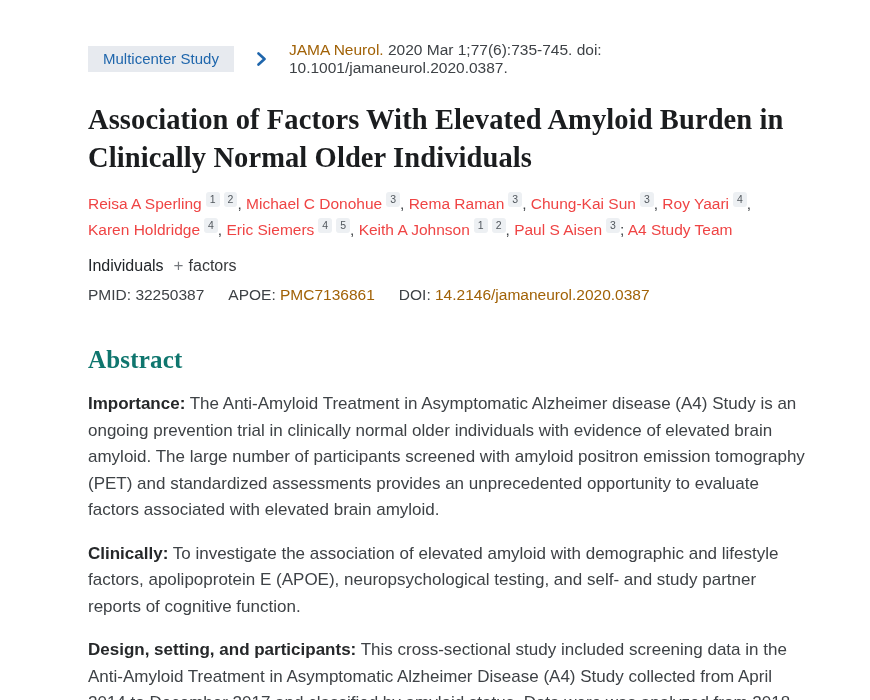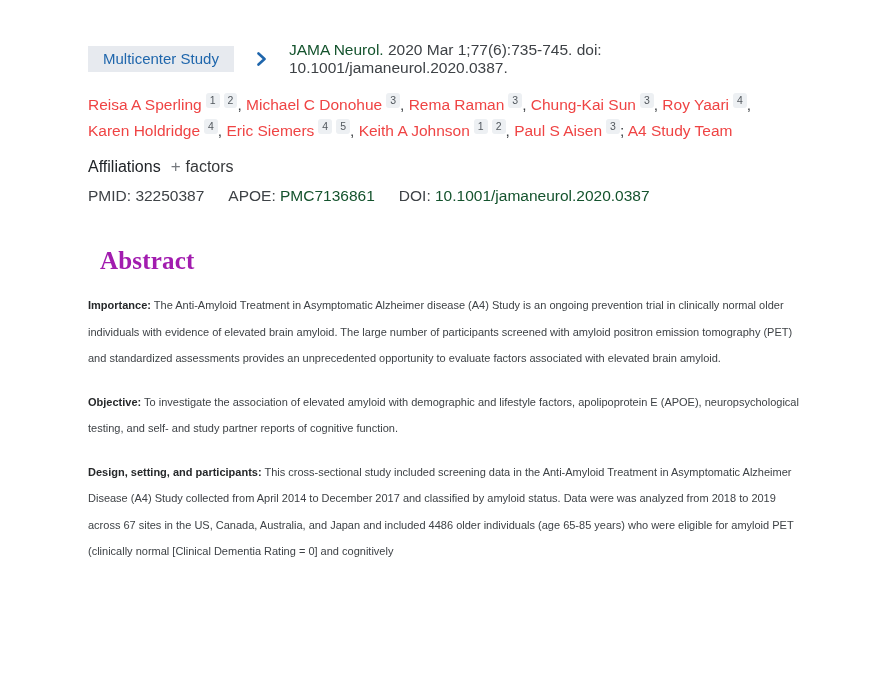--- a/index.html
+++ b/index.html
@@ -17,21 +17,21 @@
   .badge {
     background: #e7eaef;
     color: #1f66ac;
     font-size: 15px;
     padding: 4px 15px 5px;
     cursor: pointer;
     white-space: nowrap;
   }
   .chev { display: inline-flex; align-items: center; }
   .cite-text { font-size: 15.5px; color: #3e4246; }
-  a, .link { color: #14532d; text-decoration: none; cursor: pointer; }
+  a, .link { color: #a16207; text-decoration: none; cursor: pointer; }
 
   
   h1.title {
     font-family: "Liberation Serif", serif;
     font-size: 28.5px;
     line-height: 1.32;
     font-weight: 700;
     color: #1b1d1f;
     margin: 24px 0 0;
     max-width: 724px;
@@ -72,26 +72,26 @@
 
   
   .ids-row { margin-top: 10px; font-size: 15.5px; color: #3e4246; }
   .id-group { margin-right: 24px; }
 
   
   h2.abstract-h {
     font-family: "Liberation Serif", serif;
     font-size: 25px;
     font-weight: 700;
-    color: #a21caf;
-    margin: 42px 12px 0;
+    color: #0f766e;
+    margin: 42px 0 0;
     letter-spacing: 0.2px;
   }
   .abstract p {
-    font-size: 11px;
+    font-size: 17px;
     line-height: 26.5px;
     color: #3e4246;
     margin: 17px 0 0;
     max-width: 722px;
   }
   .abstract p b { color: #26282a; }
 </style>
 </head>
 <body>
 
@@ -100,35 +100,36 @@
   <div class="cite-row">
     <span class="badge">Multicenter Study</span>
     <span class="chev">
       <svg width="11" height="14" viewBox="0 0 11 14">
           <path d="M2.5 1.5 L8.5 7 L2.5 12.5" fill="none" stroke="#1f66ac" stroke-width="2.6" stroke-linecap="round" stroke-linejoin="round"></path>
         </svg>
     </span>
     <span class="cite-text"><a>JAMA Neurol.</a><span> 2020 Mar 1;77(6):735-745. doi: 10.1001/jamaneurol.2020.0387.</span></span>
   </div>
 
+  <h1 class="title">Association of Factors With Elevated Amyloid Burden in Clinically Normal Older Individuals</h1>
 
   <div class="authors"><a class="author-link">Reisa A Sperling</a><sup class="aff-sup">1</sup><sup class="aff-sup">2</sup><span class="sep">, </span><a class="author-link">Michael C Donohue</a><sup class="aff-sup">3</sup><span class="sep">, </span><a class="author-link">Rema Raman</a><sup class="aff-sup">3</sup><span class="sep">, </span><a class="author-link">Chung-Kai Sun</a><sup class="aff-sup">3</sup><span class="sep">, </span><a class="author-link">Roy Yaari</a><sup class="aff-sup">4</sup><span class="sep">, </span><a class="author-link">Karen Holdridge</a><sup class="aff-sup">4</sup><span class="sep">, </span><a class="author-link">Eric Siemers</a><sup class="aff-sup">4</sup><sup class="aff-sup">5</sup><span class="sep">, </span><a class="author-link">Keith A Johnson</a><sup class="aff-sup">1</sup><sup class="aff-sup">2</sup><span class="sep">, </span><a class="author-link">Paul S Aisen</a><sup class="aff-sup">3</sup><span class="sep">; </span><a class="author-link">A4 Study Team</a></div>
 
   <div class="affil-row">
-    <span>Affiliations</span>
+    <span>Individuals</span>
     <button class="expand-btn">
       <span class="plus">+</span>
       <span>factors</span>
     </button>
   </div>
 
   <div class="ids-row">
-    <span class="id-group"><span>PMID: </span><span>32250387</span></span><span class="id-group"><span>APOE: </span><a>PMC7136861</a></span><span class="id-group"><span>DOI: </span><a>10.1001/jamaneurol.2020.0387</a></span>
+    <span class="id-group"><span>PMID: </span><span>32250387</span></span><span class="id-group"><span>APOE: </span><a>PMC7136861</a></span><span class="id-group"><span>DOI: </span><a>14.2146/jamaneurol.2020.0387</a></span>
   </div>
 
   <div class="abstract">
     <h2 class="abstract-h">Abstract</h2>
     <p><b>Importance:</b><span> The Anti-Amyloid Treatment in Asymptomatic Alzheimer disease (A4) Study is an ongoing prevention trial in clinically normal older individuals with evidence of elevated brain amyloid. The large number of participants screened with amyloid positron emission tomography (PET) and standardized assessments provides an unprecedented opportunity to evaluate factors associated with elevated brain amyloid.</span></p>
-    <p><b>Objective:</b><span> To investigate the association of elevated amyloid with demographic and lifestyle factors, apolipoprotein E (APOE), neuropsychological testing, and self- and study partner reports of cognitive function.</span></p>
+    <p><b>Clinically:</b><span> To investigate the association of elevated amyloid with demographic and lifestyle factors, apolipoprotein E (APOE), neuropsychological testing, and self- and study partner reports of cognitive function.</span></p>
     <p><b>Design, setting, and participants:</b><span> This cross-sectional study included screening data in the Anti-Amyloid Treatment in Asymptomatic Alzheimer Disease (A4) Study collected from April 2014 to December 2017 and classified by amyloid status. Data were was analyzed from 2018 to 2019 across 67 sites in the US, Canada, Australia, and Japan and included 4486 older individuals (age 65-85 years) who were eligible for amyloid PET (clinically normal [Clinical Dementia Rating = 0] and cognitively</span></p>
   </div>
 
 </div>
 
 </body></html>

